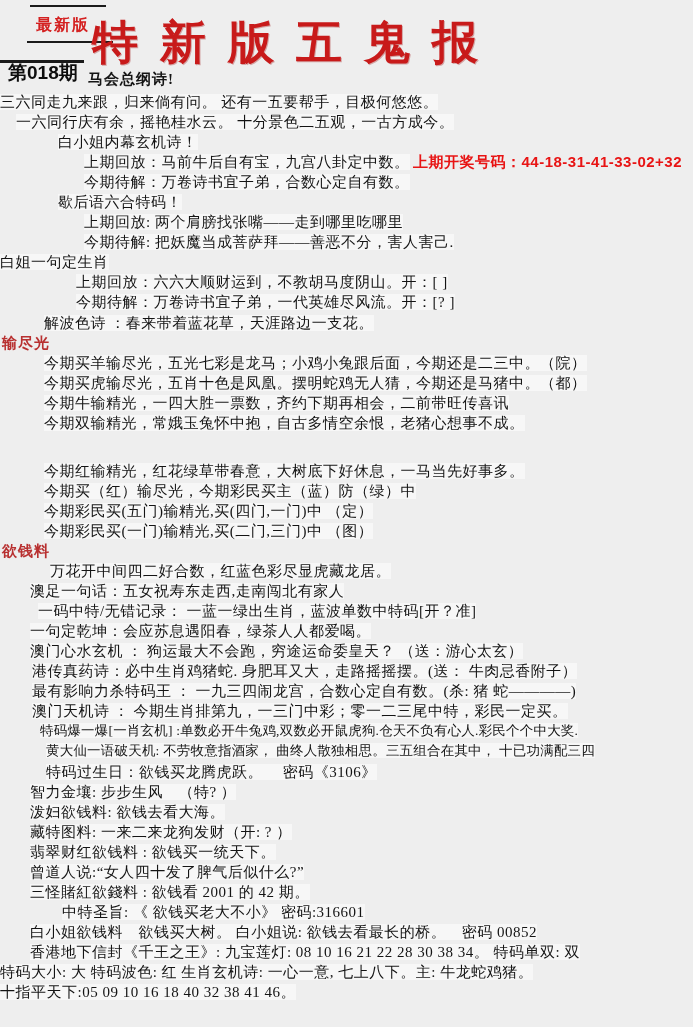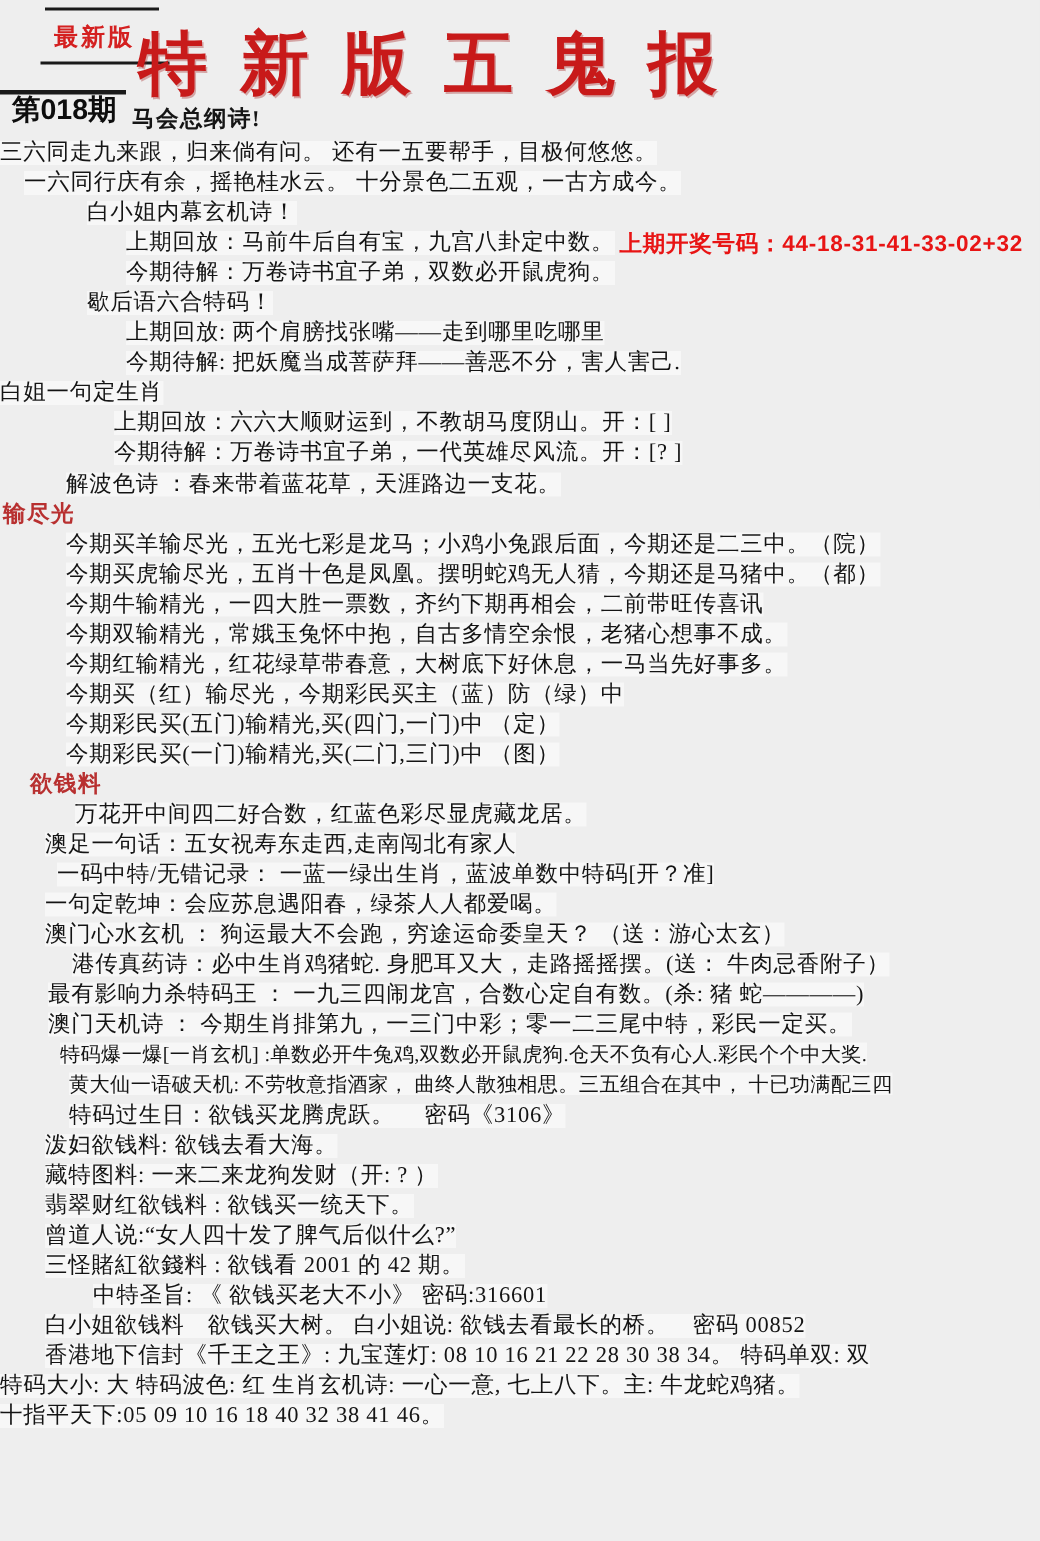--- a/index.html
+++ b/index.html
@@ -67,49 +67,50 @@
   <div class="issue">第018期</div>
   <div class="subtitle">马会总纲诗!</div>
 
   <div class="draw-numbers">上期开奖号码：44-18-31-41-33-02+32</div>
 
   <div class="lines">
       <div class="ln" style="padding-left: 0px;"><span>三六同走九来跟，归来倘有问。 还有一五要帮手，目极何悠悠。</span></div>
       <div class="ln" style="padding-left: 16px;"><span>一六同行庆有余，摇艳桂水云。 十分景色二五观，一古方成今。</span></div>
       <div class="ln" style="padding-left: 58px;"><span>白小姐内幕玄机诗！</span></div>
       <div class="ln" style="padding-left: 84px;"><span>上期回放：马前牛后自有宝，九宫八卦定中数。</span></div>
-      <div class="ln" style="padding-left: 84px;"><span>今期待解：万卷诗书宜子弟，双数必开鼠虎狗。</span></div>
+      <div class="ln" style="padding-left: 84px;"><span>今期待解：万卷诗书宜子弟，合数心定自有数。</span></div>
       <div class="ln" style="padding-left: 58px;"><span>歇后语六合特码！</span></div>
       <div class="ln" style="padding-left: 84px;"><span>上期回放: 两个肩膀找张嘴——走到哪里吃哪里</span></div>
       <div class="ln" style="padding-left: 84px;"><span>今期待解: 把妖魔当成菩萨拜——善恶不分，害人害己.</span></div>
       <div class="ln" style="padding-left: 0px;"><span>白姐一句定生肖</span></div>
       <div class="ln" style="padding-left: 76px;"><span>上期回放：六六大顺财运到，不教胡马度阴山。开：[ ]</span></div>
       <div class="ln" style="padding-left: 76px;"><span>今期待解：万卷诗书宜子弟，一代英雄尽风流。开：[? ]</span></div>
       <div class="ln" style="padding-left: 44px;"><span>解波色诗 ：春来带着蓝花草，天涯路边一支花。</span></div>
       <div class="ln red" style="padding-left: 2px;"><span>输尽光</span></div>
       <div class="ln" style="padding-left: 44px;"><span>今期买羊输尽光，五光七彩是龙马；小鸡小兔跟后面，今期还是二三中。（院）</span></div>
       <div class="ln" style="padding-left: 44px;"><span>今期买虎输尽光，五肖十色是凤凰。摆明蛇鸡无人猜，今期还是马猪中。（都）</span></div>
       <div class="ln" style="padding-left: 44px;"><span>今期牛输精光，一四大胜一票数，齐约下期再相会，二前带旺传喜讯</span></div>
       <div class="ln" style="padding-left: 44px;"><span>今期双输精光，常娥玉兔怀中抱，自古多情空余恨，老猪心想事不成。</span></div>
-      <div class="ln" style="padding-left: 44px;"><span>今期红输精光，红花绿草带春意，大树底下好休息，一马当先好事多。</span></div>
+      <div class="ln" style="padding-left: 44px; margin-top: 28px;"><span>今期红输精光，红花绿草带春意，大树底下好休息，一马当先好事多。</span></div>
       <div class="ln" style="padding-left: 44px;"><span>今期买（红）输尽光，今期彩民买主（蓝）防（绿）中</span></div>
       <div class="ln" style="padding-left: 44px;"><span>今期彩民买(五门)输精光,买(四门,一门)中 （定）</span></div>
       <div class="ln" style="padding-left: 44px;"><span>今期彩民买(一门)输精光,买(二门,三门)中 （图）</span></div>
-      <div class="ln red" style="padding-left: 20px;"><span>欲钱料</span></div>
+      <div class="ln red" style="padding-left: 2px;"><span>欲钱料</span></div>
       <div class="ln" style="padding-left: 50px;"><span>万花开中间四二好合数，红蓝色彩尽显虎藏龙居。</span></div>
       <div class="ln" style="padding-left: 30px;"><span>澳足一句话：五女祝寿东走西,走南闯北有家人</span></div>
       <div class="ln" style="padding-left: 38px;"><span>一码中特/无错记录： 一蓝一绿出生肖，蓝波单数中特码[开？准]</span></div>
       <div class="ln" style="padding-left: 30px;"><span>一句定乾坤：会应苏息遇阳春，绿茶人人都爱喝。</span></div>
       <div class="ln" style="padding-left: 30px;"><span>澳门心水玄机 ： 狗运最大不会跑，穷途运命委皇天？ （送：游心太玄）</span></div>
-      <div class="ln" style="padding-left: 48px;"><span>港传真药诗：必中生肖鸡猪蛇. 身肥耳又大，走路摇摇摆。(送： 牛肉忌香附子）</span></div>
+      <div class="ln" style="padding-left: 32px;"><span>港传真药诗：必中生肖鸡猪蛇. 身肥耳又大，走路摇摇摆。(送： 牛肉忌香附子）</span></div>
       <div class="ln" style="padding-left: 32px;"><span>最有影响力杀特码王 ： 一九三四闹龙宫，合数心定自有数。(杀: 猪 蛇————)</span></div>
       <div class="ln" style="padding-left: 32px;"><span>澳门天机诗 ： 今期生肖排第九，一三门中彩；零一二三尾中特，彩民一定买。</span></div>
       <div class="ln small" style="padding-left: 40px;"><span>特码爆一爆[一肖玄机] :单数必开牛兔鸡,双数必开鼠虎狗.仓天不负有心人.彩民个个中大奖.</span></div>
       <div class="ln small" style="padding-left: 46px;"><span>黄大仙一语破天机: 不劳牧意指酒家， 曲终人散独相思。三五组合在其中， 十已功满配三四</span></div>
       <div class="ln" style="padding-left: 46px;"><span>特码过生日：欲钱买龙腾虎跃。　 密码《3106》</span></div>
+      <div class="ln" style="padding-left: 30px;"><span>智力金壤: 步步生风　（特? ）</span></div>
       <div class="ln" style="padding-left: 30px;"><span>泼妇欲钱料: 欲钱去看大海。</span></div>
       <div class="ln" style="padding-left: 30px;"><span>藏特图料: 一来二来龙狗发财（开: ? ）</span></div>
       <div class="ln" style="padding-left: 30px;"><span>翡翠财红欲钱料 : 欲钱买一统天下。</span></div>
       <div class="ln" style="padding-left: 30px;"><span>曾道人说:“女人四十发了脾气后似什么?”</span></div>
       <div class="ln" style="padding-left: 30px;"><span>三怪賭紅欲錢料 : 欲钱看 2001 的 42 期。</span></div>
       <div class="ln" style="padding-left: 62px;"><span>中特圣旨: 《 欲钱买老大不小》 密码:316601</span></div>
       <div class="ln" style="padding-left: 30px;"><span>白小姐欲钱料　欲钱买大树。 白小姐说: 欲钱去看最长的桥。　密码 00852</span></div>
       <div class="ln" style="padding-left: 30px;"><span>香港地下信封《千王之王》: 九宝莲灯:  08 10 16 21 22 28 30 38 34。 特码单双:  双</span></div>
       <div class="ln" style="padding-left: 0px;"><span>特码大小: 大  特码波色: 红  生肖玄机诗: 一心一意, 七上八下。主: 牛龙蛇鸡猪。</span></div>
       <div class="ln" style="padding-left: 0px;"><span>十指平天下:05 09 10 16 18 40 32 38 41 46。</span></div>

